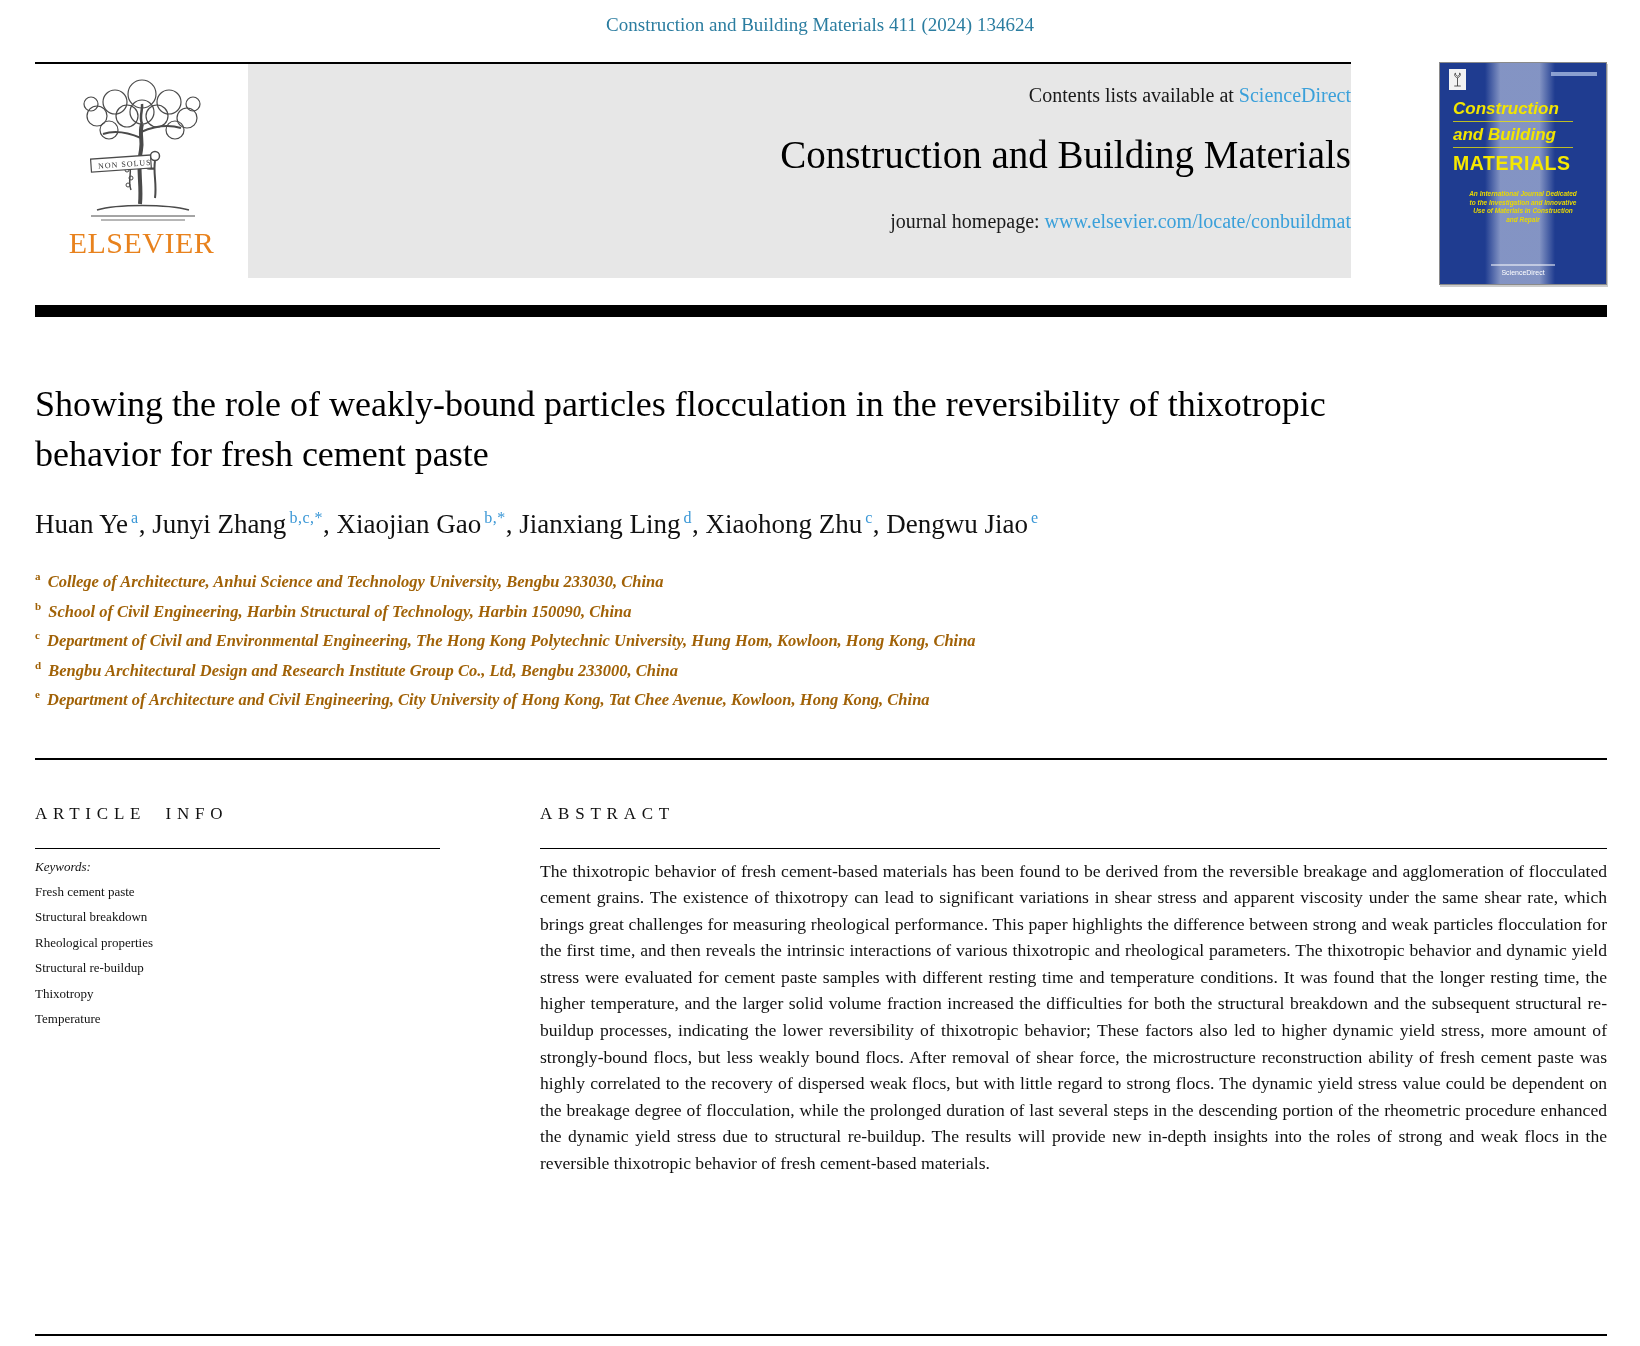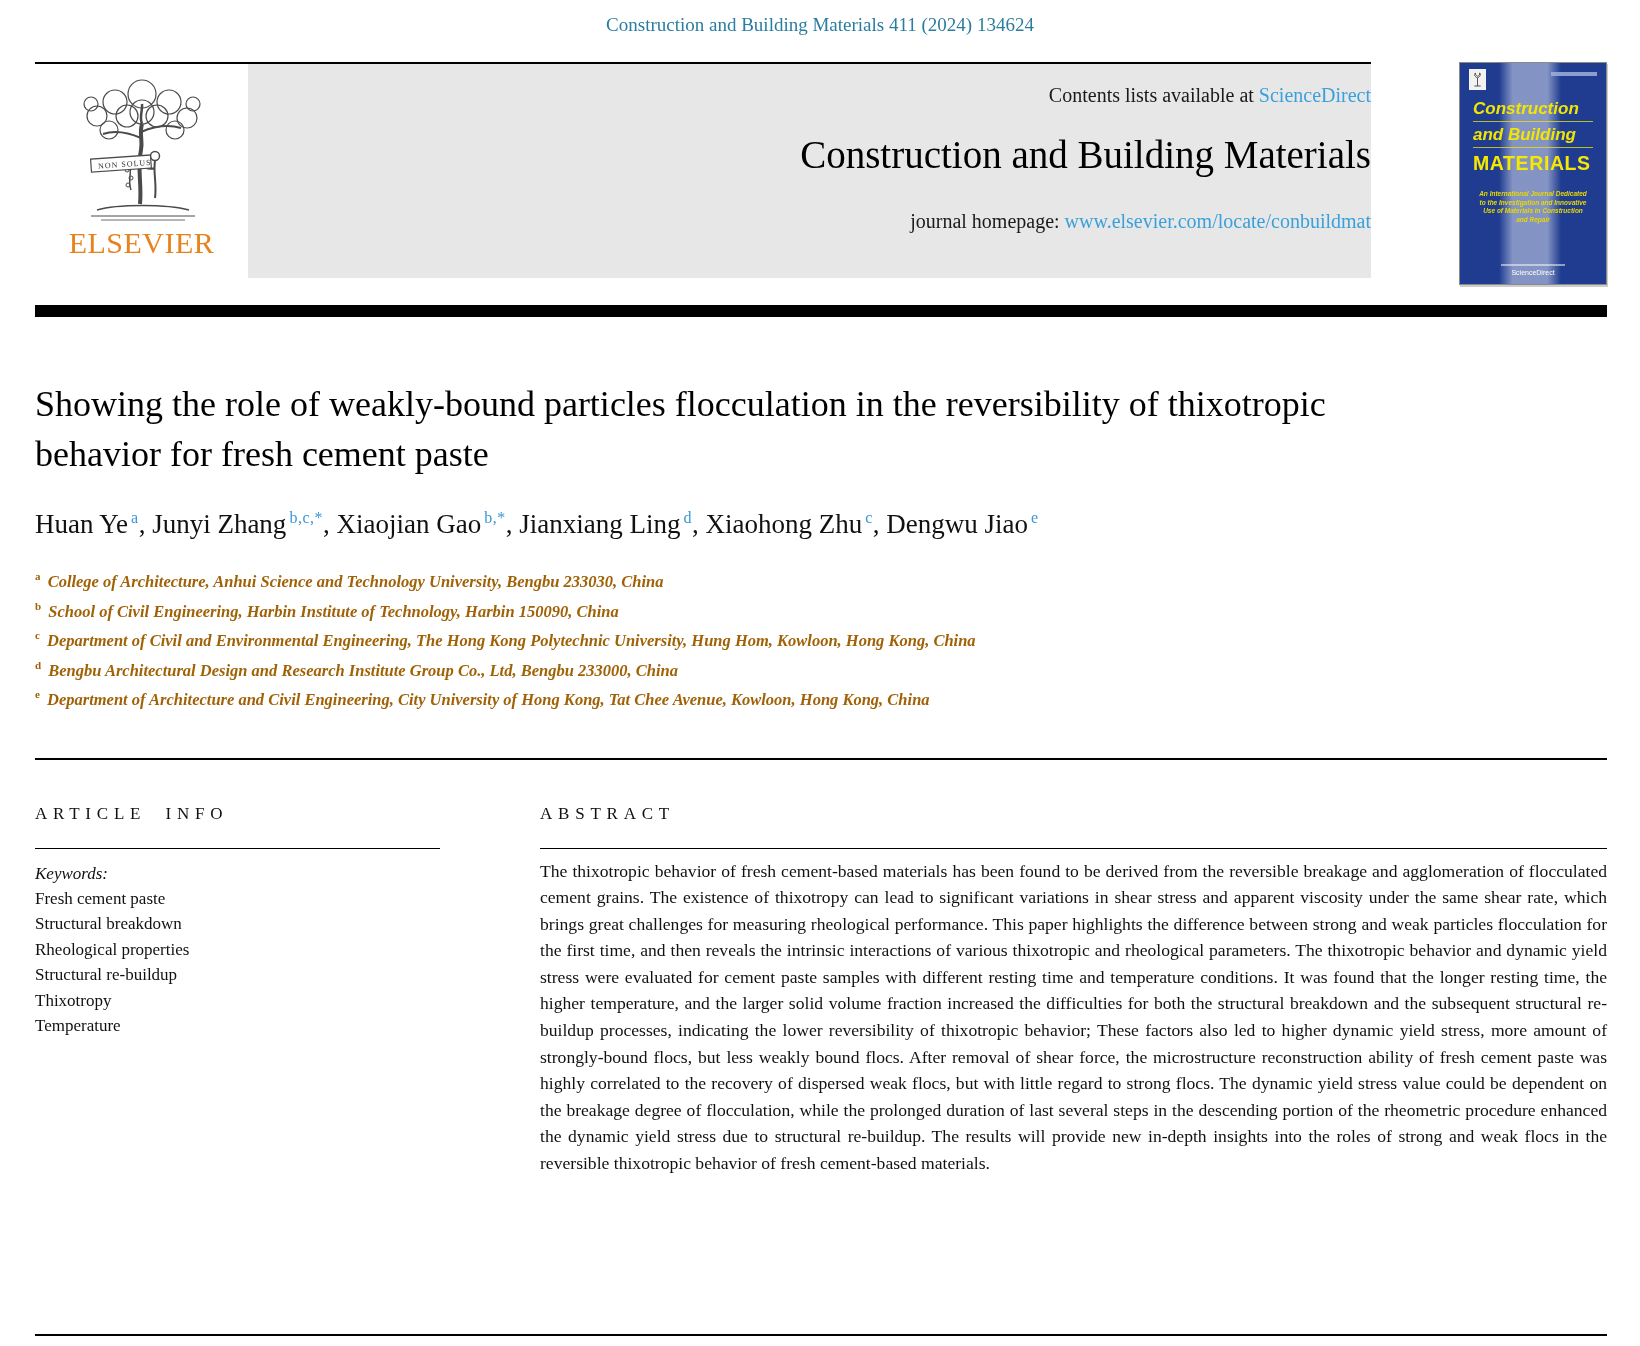--- a/index.html
+++ b/index.html
@@ -23,21 +23,21 @@
   .header-main{flex:1;border-top:2.5px solid #000;display:flex;height:214px;}
   .logo-block{width:213px;background:#fff;text-align:center;padding-top:8px;box-sizing:border-box;}
   .elsevier-wordmark{font-size:30px;color:var(--elsevier-orange);letter-spacing:.5px;margin-top:0px;line-height:30px;}
   .banner{flex:1;background:var(--banner-gray);text-align:right;padding-top:20px;box-sizing:border-box;height:100%;}
   .banner-contents{font-size:20px;color:#1a1a1a;}
   .banner-title{font-size:39px;margin-top:25px;color:#000;}
   .banner-homepage{font-size:20px;margin-top:33px;color:#1a1a1a;}
   .link{color:var(--link-blue);cursor:pointer;}
 
   
-  .cover-thumb{width:148px;height:223px;margin-left:88px;background:var(--cover-navy);
+  .cover-thumb{width:168px;height:223px;margin-left:88px;background:var(--cover-navy);
                position:relative;border:1px solid #8a8a8a;box-sizing:border-box;overflow:hidden;
                box-shadow:1px 2px 0 #ccc;}
   .cover-stripe{position:absolute;left:27%;top:0;width:42%;height:100%;
      background:linear-gradient(90deg,rgba(255,255,255,0),rgba(214,220,238,.55) 22%,rgba(214,220,238,.55) 78%,rgba(255,255,255,0));}
   .cover-elsevier-box{position:absolute;top:6px;left:9px;width:17px;height:21px;background:#f2f2f2;
      display:flex;align-items:center;justify-content:center;}
   .cover-issn-bar{position:absolute;top:9px;right:9px;width:46px;height:4px;background:#9db0dc;opacity:.85;}
   .cover-text{position:relative;margin-top:36px;padding-left:13px;color:var(--cover-yellow);
      font-family:"Liberation Sans","DejaVu Sans",sans-serif;font-style:italic;font-weight:bold;}
   .cover-line{font-size:17px;line-height:19px;}
@@ -61,21 +61,21 @@
   .affil-sup{font-style:normal;font-size:11px;margin-right:3px;}
 
   .rule-full{margin:46px 33px 0 35px;border-top:2px solid #000;}
 
   
   .columns{margin:44px 33px 0 35px;display:flex;align-items:flex-start;}
   .col-left{width:405px;flex:0 0 405px;}
   .col-right{flex:1;margin-left:100px;}
   .section-heading{font-size:17px;letter-spacing:.34em;word-spacing:.55em;color:#111;}
   .sub-rule{border-top:1.5px solid #000;margin-top:24px;}
-  .keywords-block{margin-top:12px;font-size:17px;line-height:25.4px;}
+  .keywords-block{margin-top:5px;font-size:13px;line-height:25.4px;}
   .keywords-label{font-style:italic;}
   .abstract-text{margin-top:9px;font-size:17.6px;line-height:26.6px;text-align:justify;color:#111;}
 
   .bottom-rule{position:absolute;left:35px;right:33px;top:1334px;border-top:2.5px solid #000;}
 </style>
 </head>
 <body>
 
 <div class="page">
 
@@ -156,21 +156,21 @@
   </div>
 
   <div class="black-bar"></div>
 
   <h1 class="article-title" style="font-weight:normal">Showing the role of weakly-bound particles flocculation in the reversibility of thixotropic behavior for fresh cement paste</h1>
 
   <div class="authors"><span>Huan Ye</span><sup class="auth-sup">a</sup><span>, </span><span>Junyi Zhang</span><sup class="auth-sup">b,c,*</sup><span>, </span><span>Xiaojian Gao</span><sup class="auth-sup">b,*</sup><span>, </span><span>Jianxiang Ling</span><sup class="auth-sup">d</sup><span>, </span><span>Xiaohong Zhu</span><sup class="auth-sup">c</sup><span>, </span><span>Dengwu Jiao</span><sup class="auth-sup">e</sup></div>
 
   <div class="affils">
       <div><sup class="affil-sup">a</sup><span> College of Architecture, Anhui Science and Technology University, Bengbu 233030, China</span></div>
-      <div><sup class="affil-sup">b</sup><span> School of Civil Engineering, Harbin Institute of Technology, Harbin 150090, China</span></div>
+      <div><sup class="affil-sup">b</sup><span> School of Civil Engineering, Harbin Structural of Technology, Harbin 150090, China</span></div>
       <div><sup class="affil-sup">c</sup><span> Department of Civil and Environmental Engineering, The Hong Kong Polytechnic University, Hung Hom, Kowloon, Hong Kong, China</span></div>
       <div><sup class="affil-sup">d</sup><span> Bengbu Architectural Design and Research Institute Group Co., Ltd, Bengbu 233000, China</span></div>
       <div><sup class="affil-sup">e</sup><span> Department of Architecture and Civil Engineering, City University of Hong Kong, Tat Chee Avenue, Kowloon, Hong Kong, China</span></div>
     </div>
 
   <div class="rule-full"></div>
 
   <div class="columns">
     <div class="col-left">
       <div class="section-heading">ARTICLE INFO</div>

